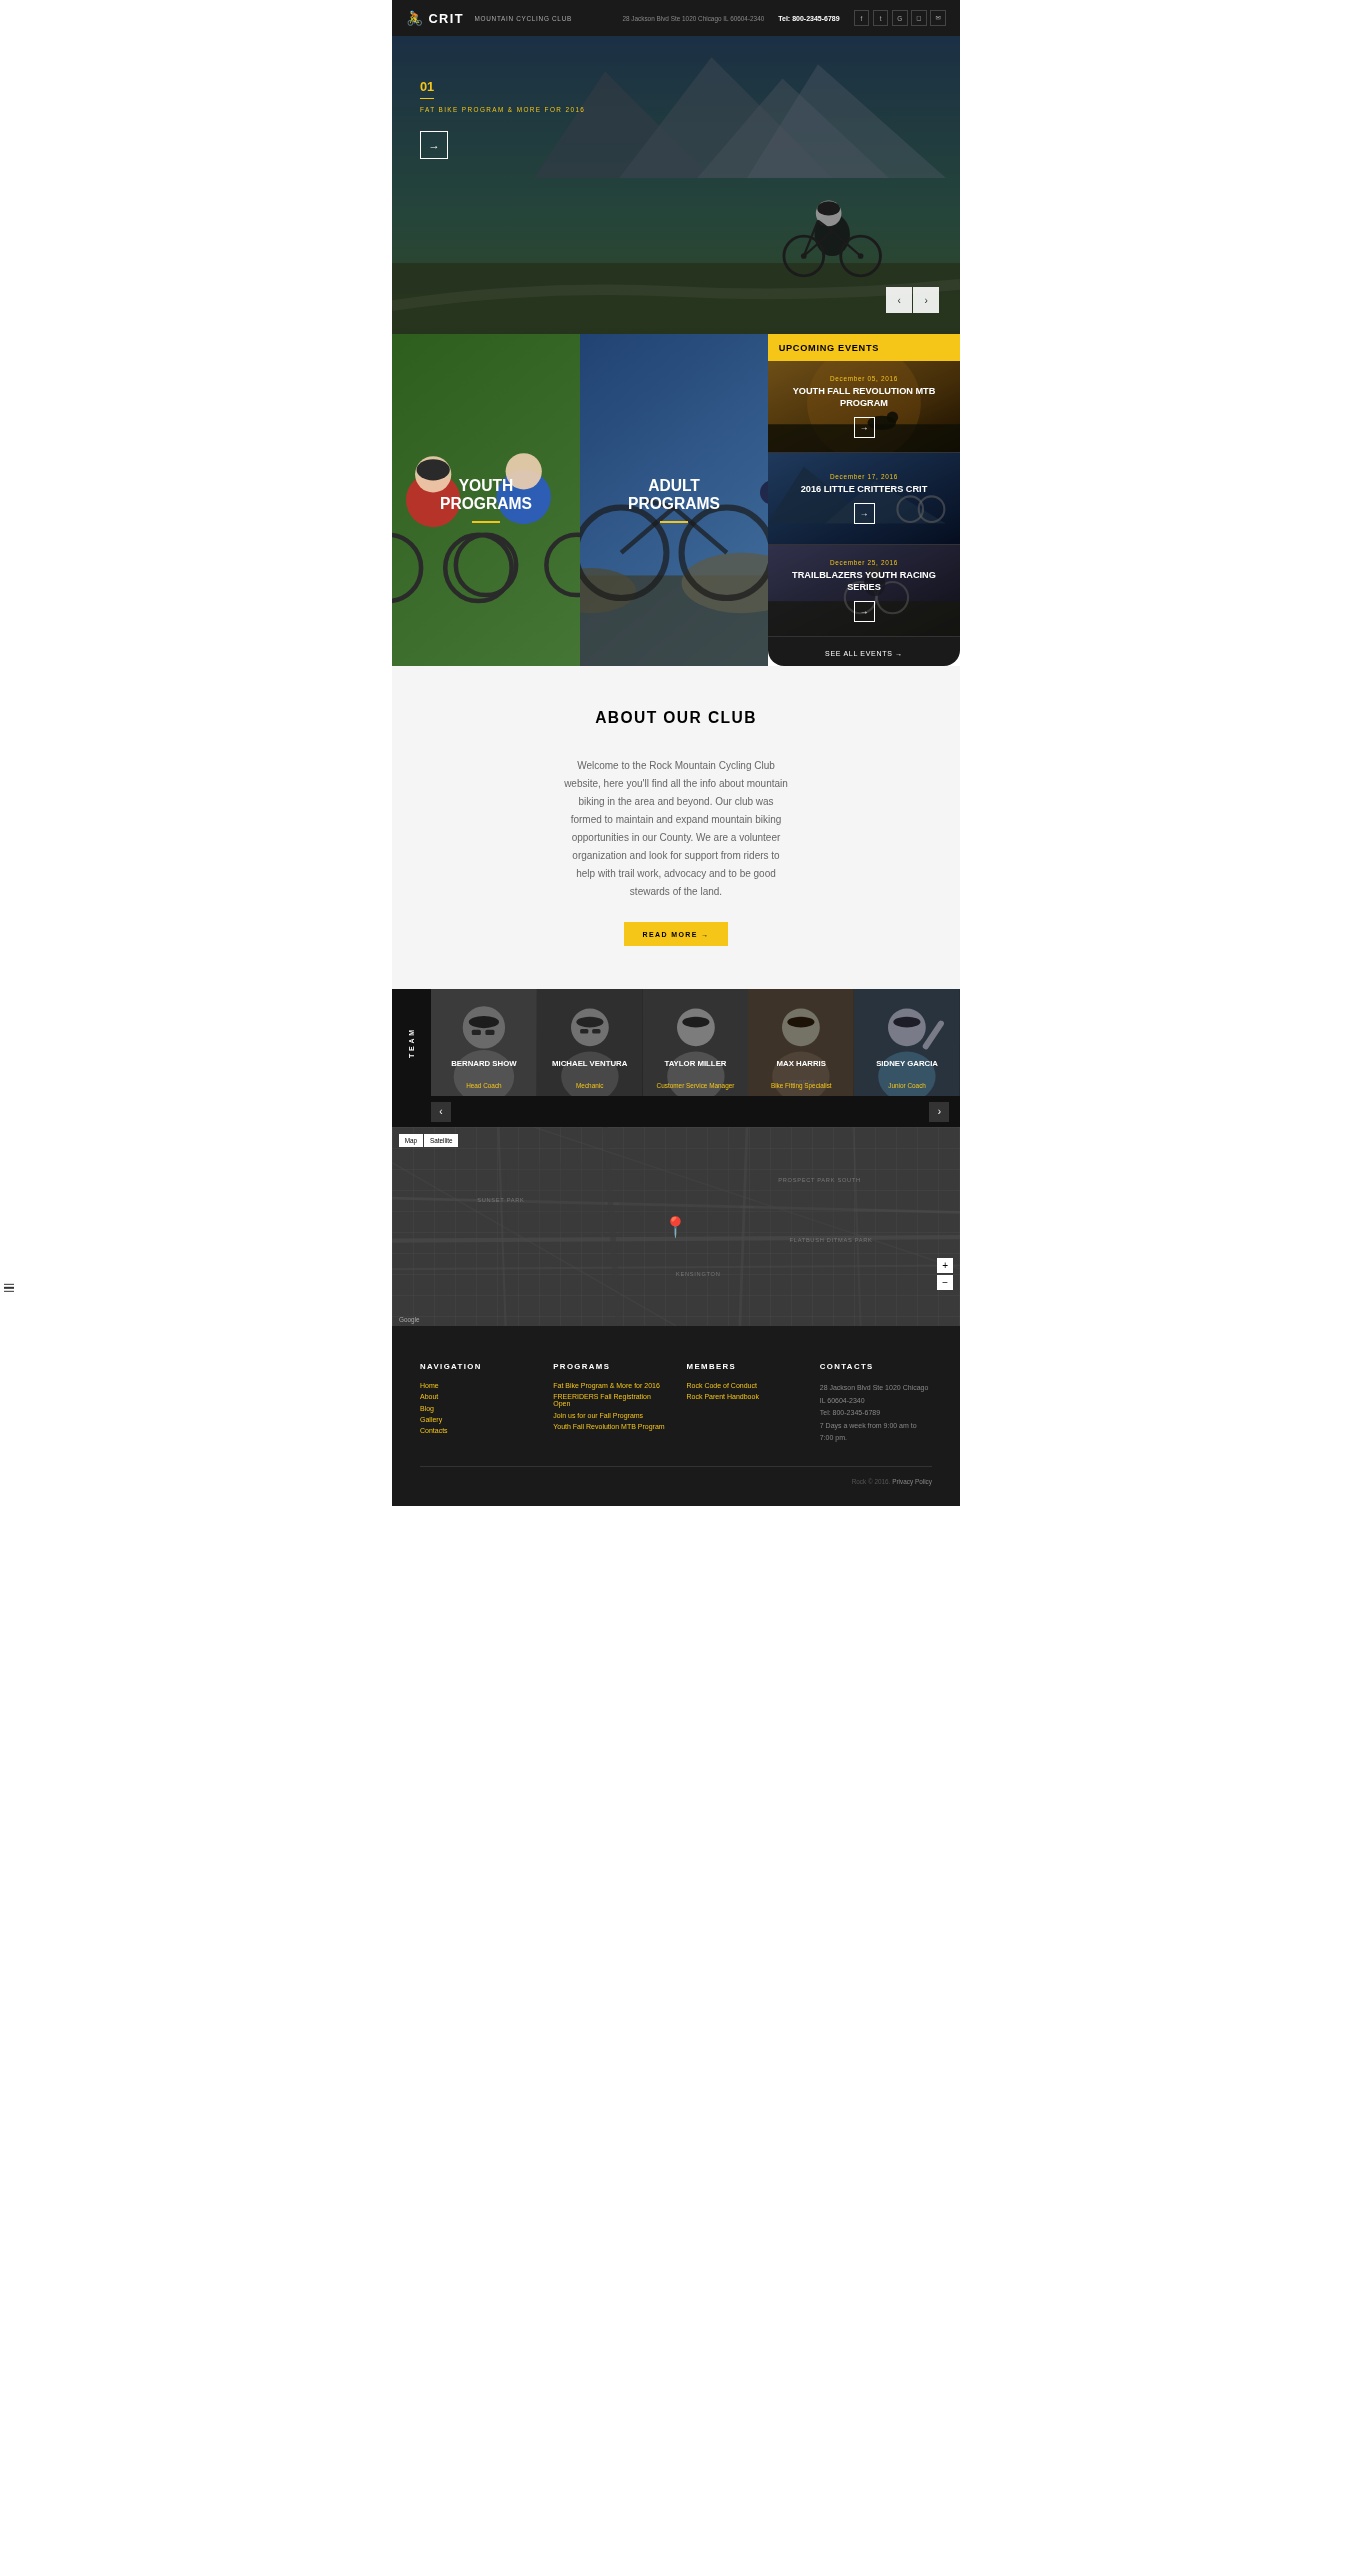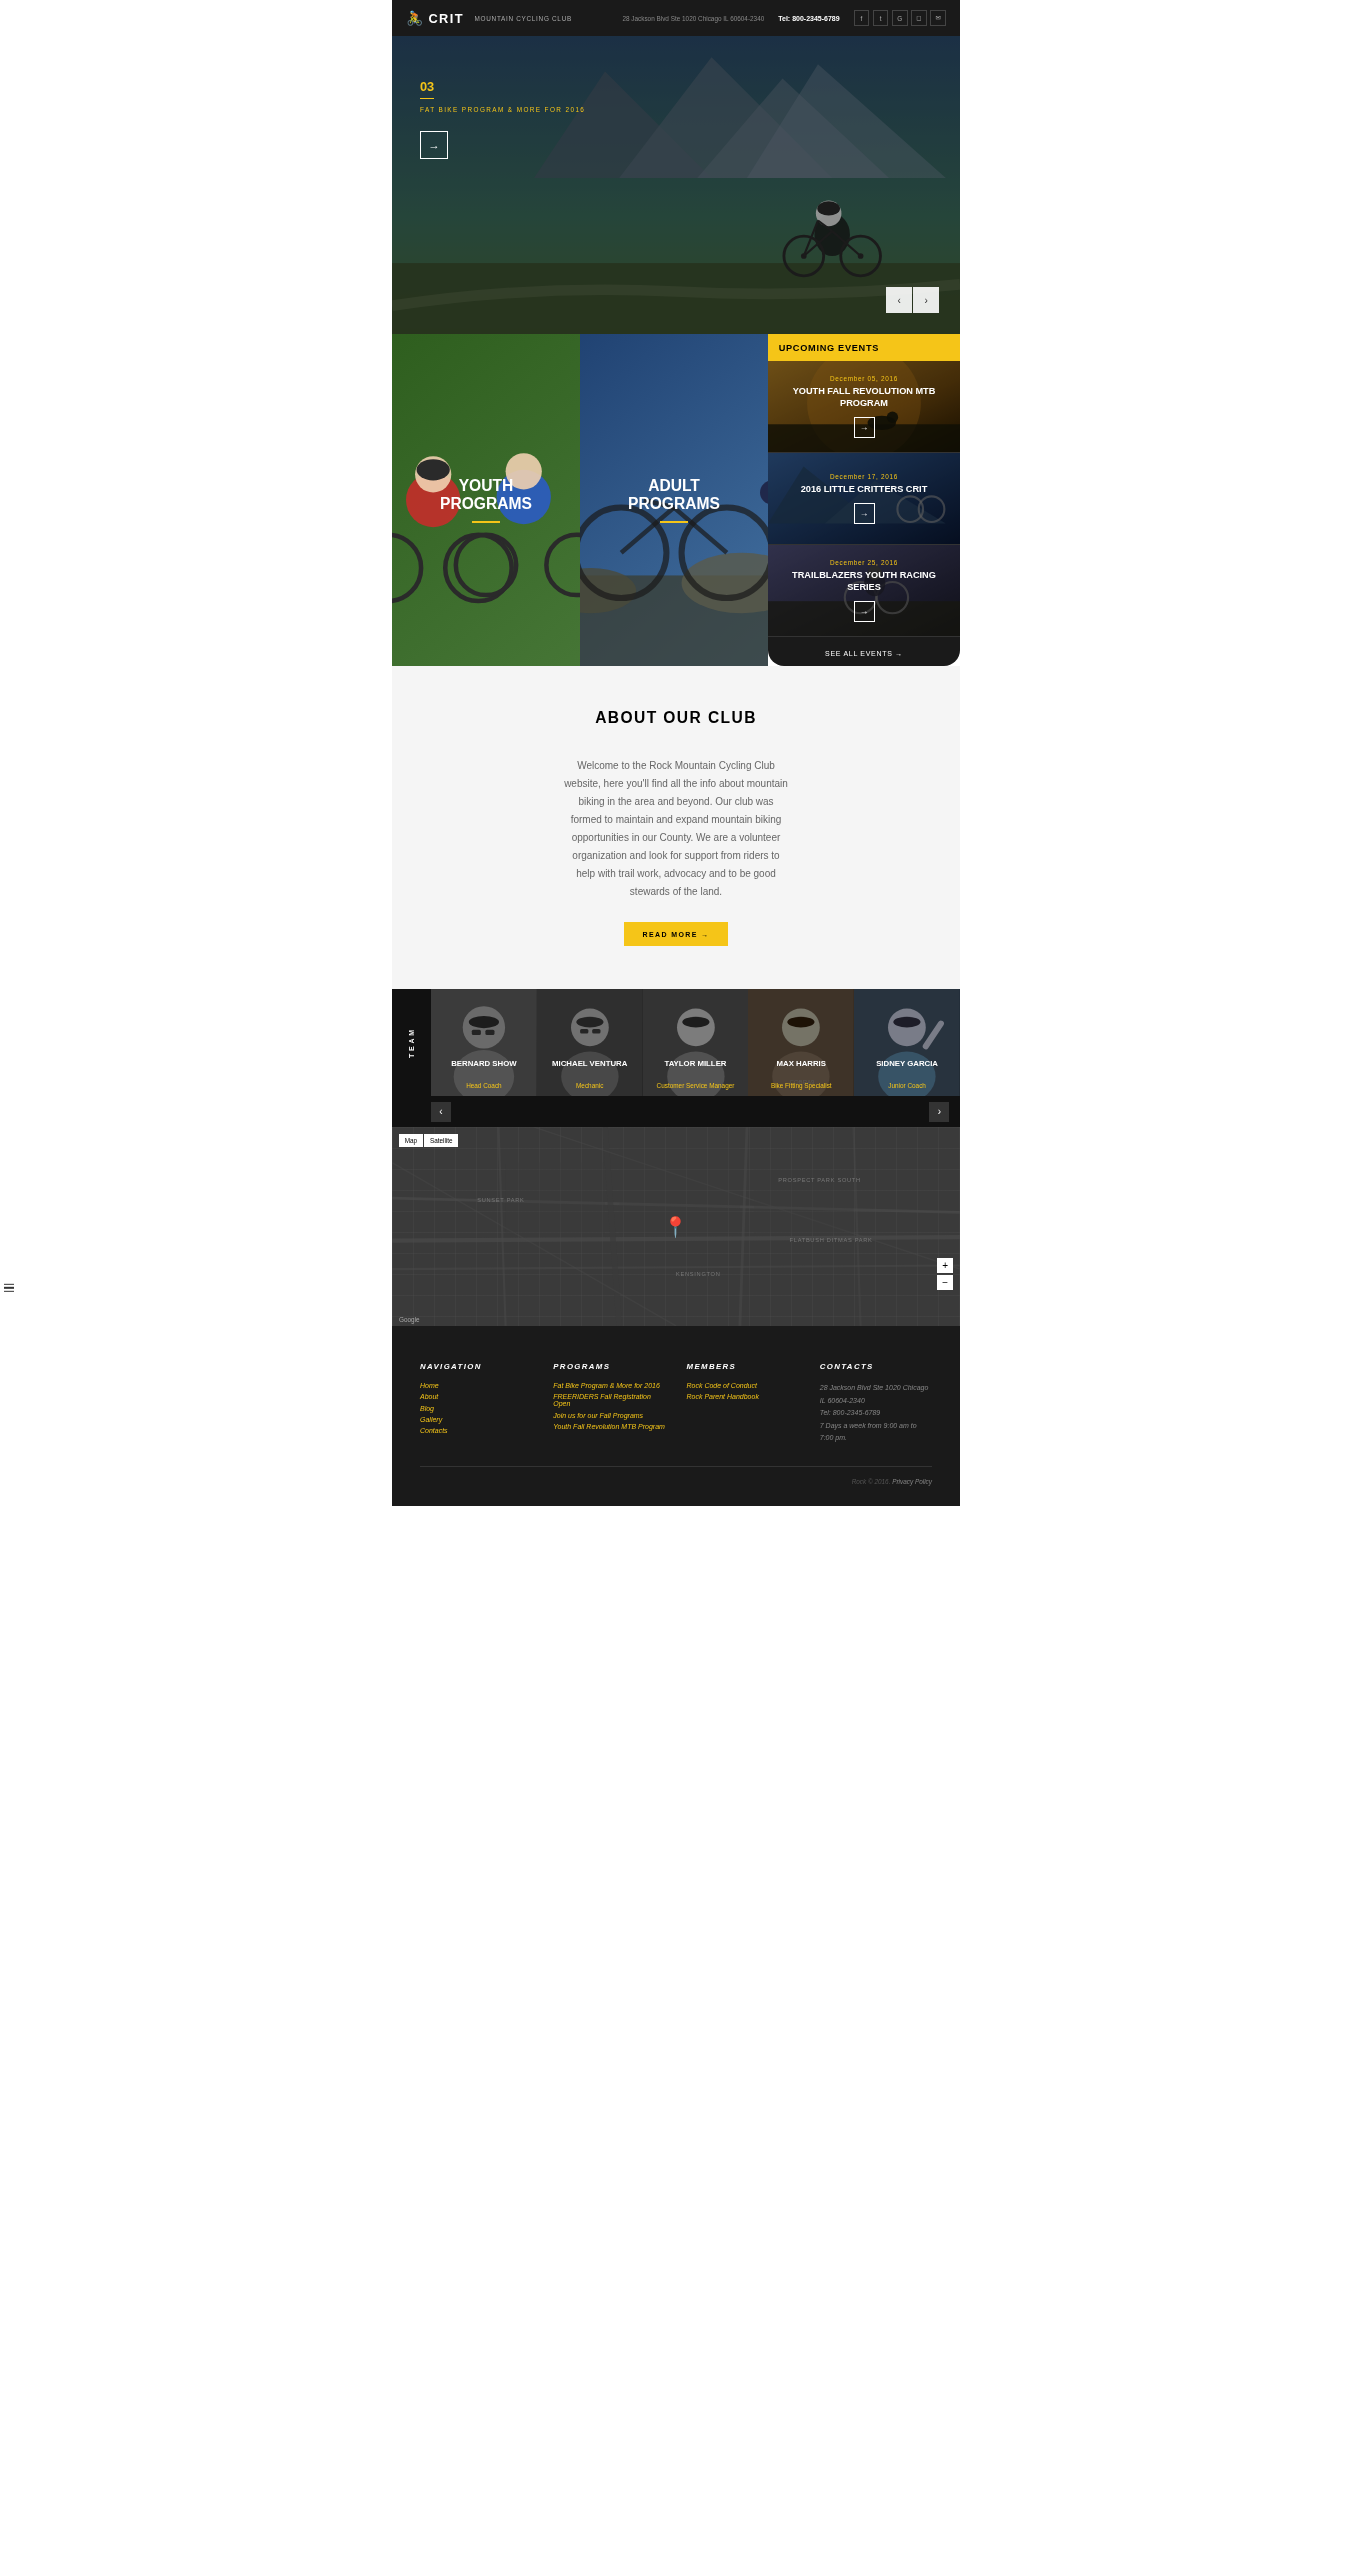--- a/index.html
+++ b/index.html
@@ -449,21 +449,20 @@
       left: 7px;
       font-size: 6.4px;
       color: #aaa;
     }
 
     
     .footer {
       background: #1a1a1a;
       padding: 36px 28px 21px;
       color: #aaa;
-      font-style: italic;
     }
     .footer-grid {
       display: grid;
       grid-template-columns: 1fr 1fr 1fr 1fr;
       gap: 21px;
       margin-bottom: 21px;
     }
     .footer-col-title {
       color: #fff;
       font-size: 7.8px;
@@ -571,21 +570,21 @@
       <circle cx="660" cy="310" r="4" fill="#2a2a2a"></circle>
 
       <line x1="580" y1="310" x2="620" y2="275" stroke="#2a2a2a" stroke-width="3"></line>
       <line x1="620" y1="275" x2="660" y2="310" stroke="#2a2a2a" stroke-width="3"></line>
       <line x1="600" y1="260" x2="620" y2="275" stroke="#2a2a2a" stroke-width="3"></line>
       <line x1="600" y1="260" x2="580" y2="310" stroke="#2a2a2a" stroke-width="3"></line>
     </svg>
   </div>
   <div class="hero-overlay"></div>
   <div class="hero-content">
-    <div class="hero-number">03</div>
+    <div class="hero-number">01</div>
     <p class="hero-subtitle">FAT BIKE PROGRAM &amp; MORE FOR 2016</p>
     <button class="hero-btn">→</button>
   </div>
   <div class="hero-nav">
     <button class="hero-nav-btn">‹</button>
     <button class="hero-nav-btn">›</button>
   </div>
 </section>
 
 <div class="programs-row-with-events">

